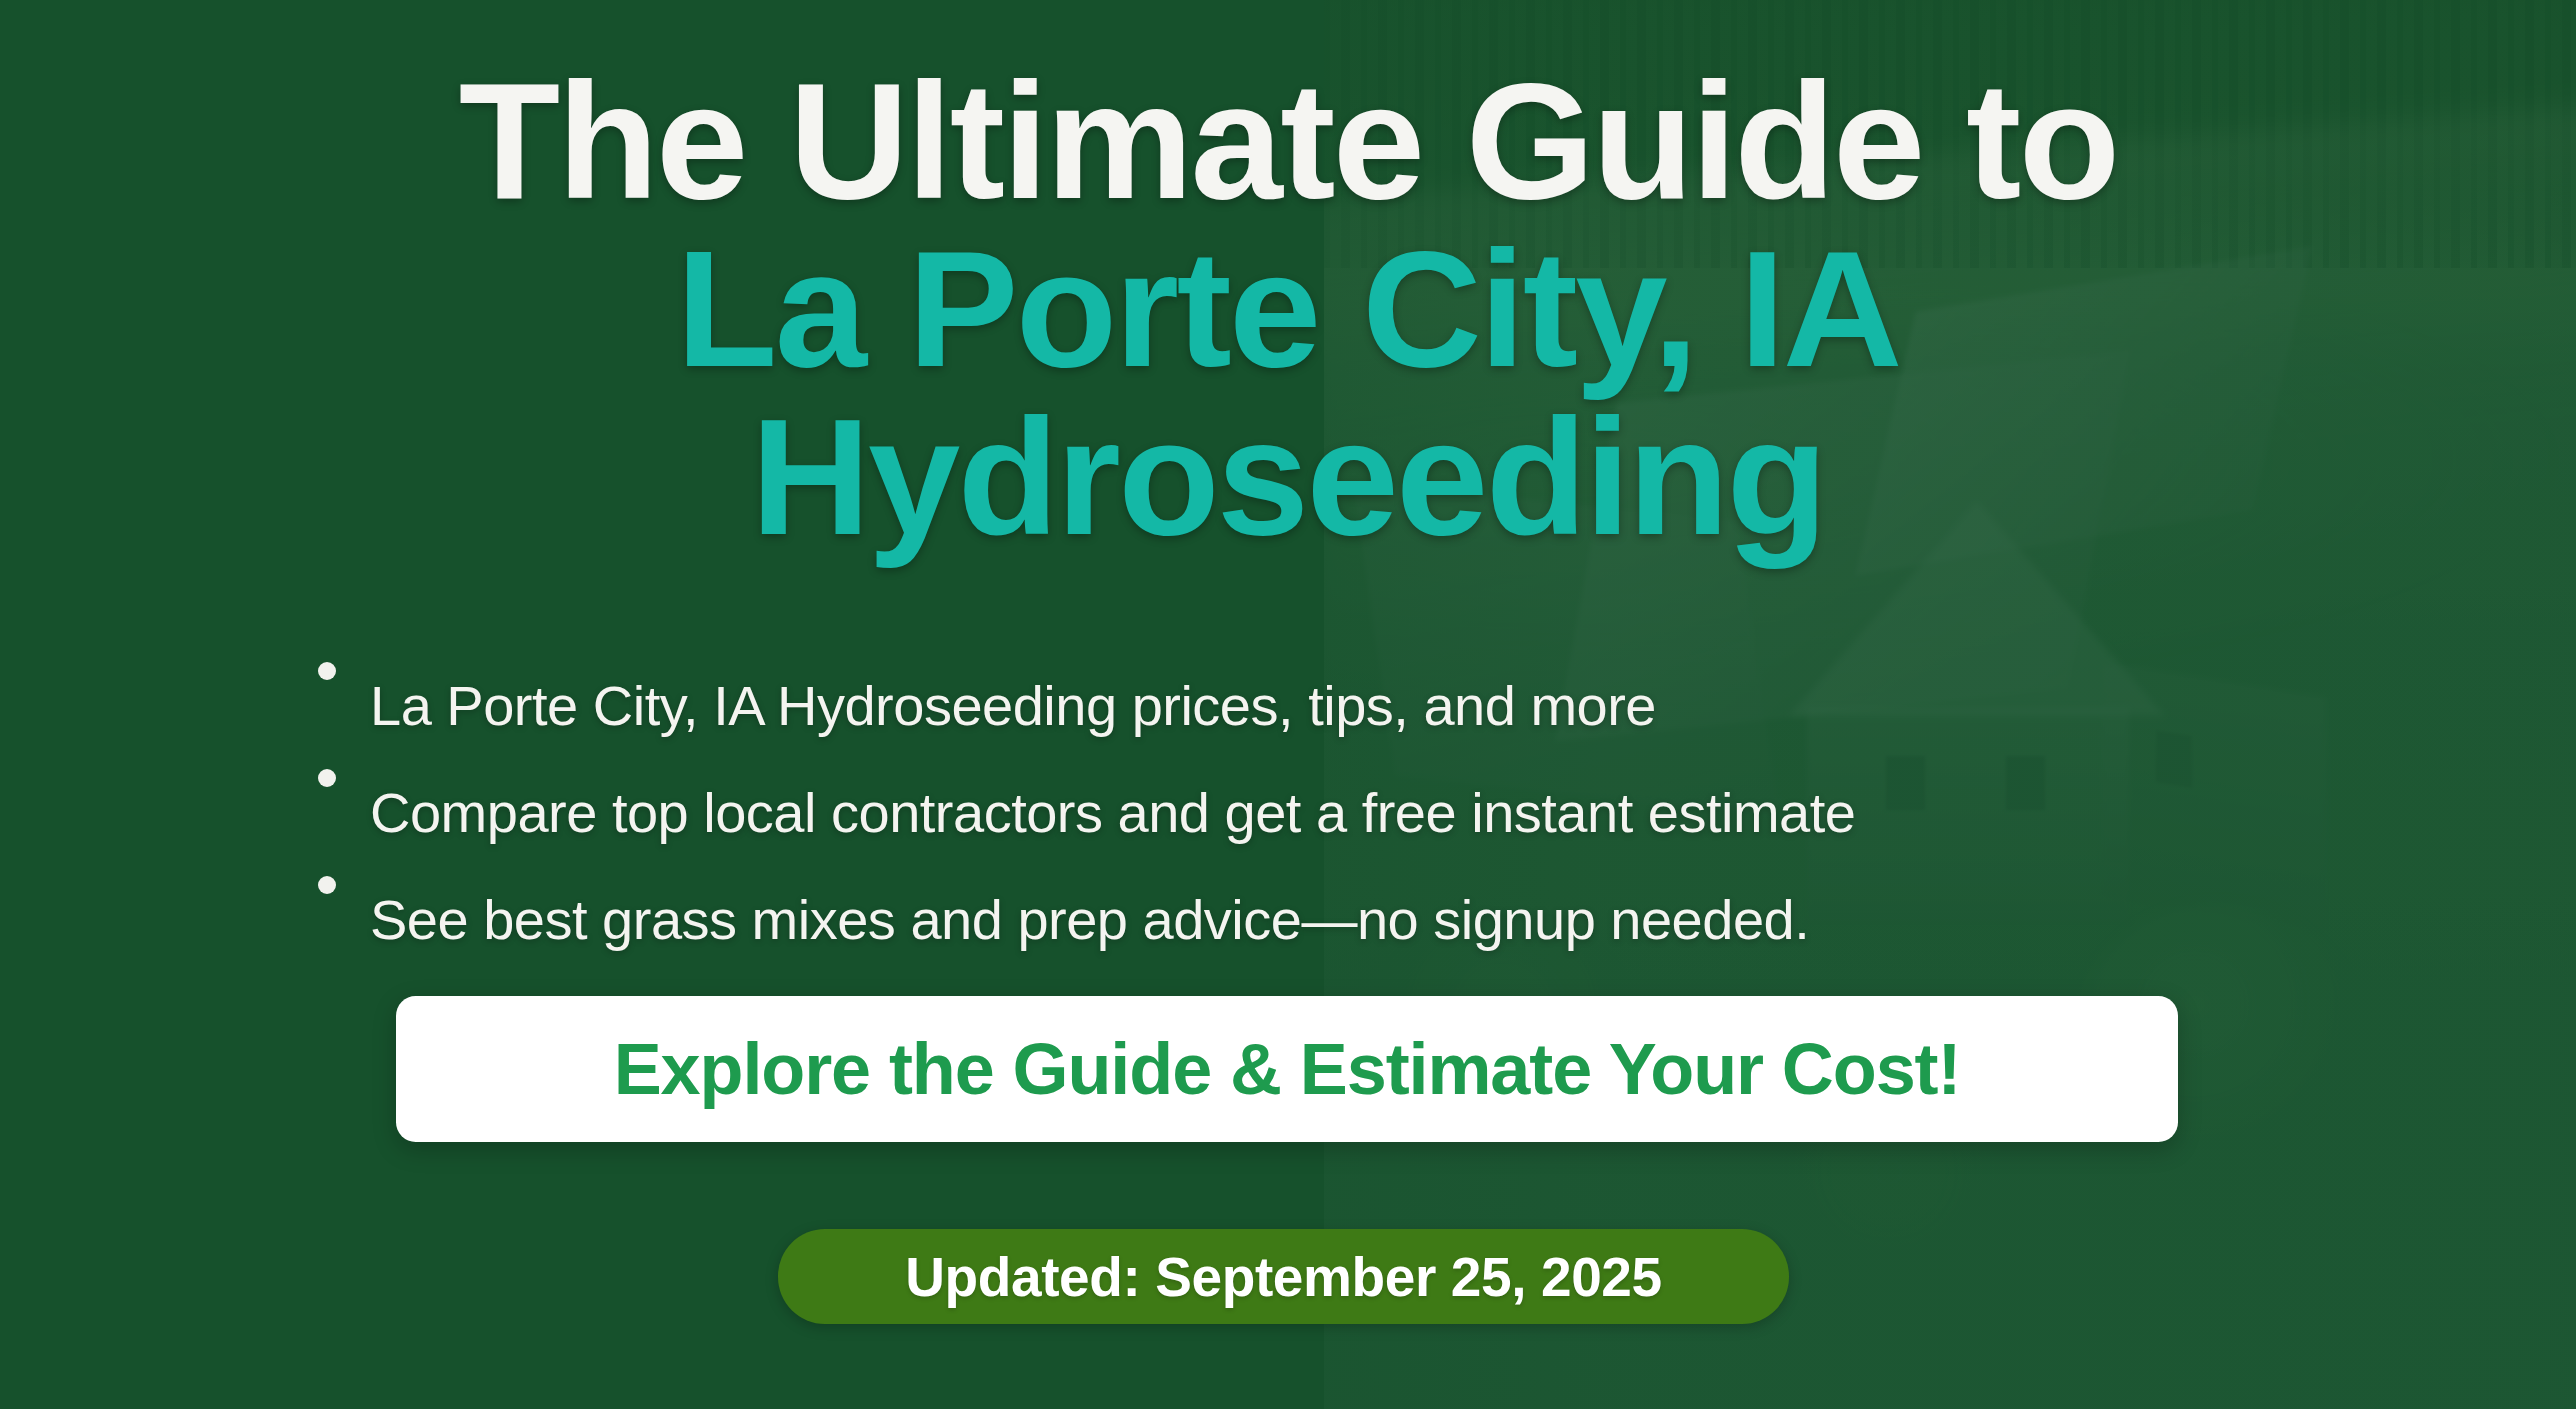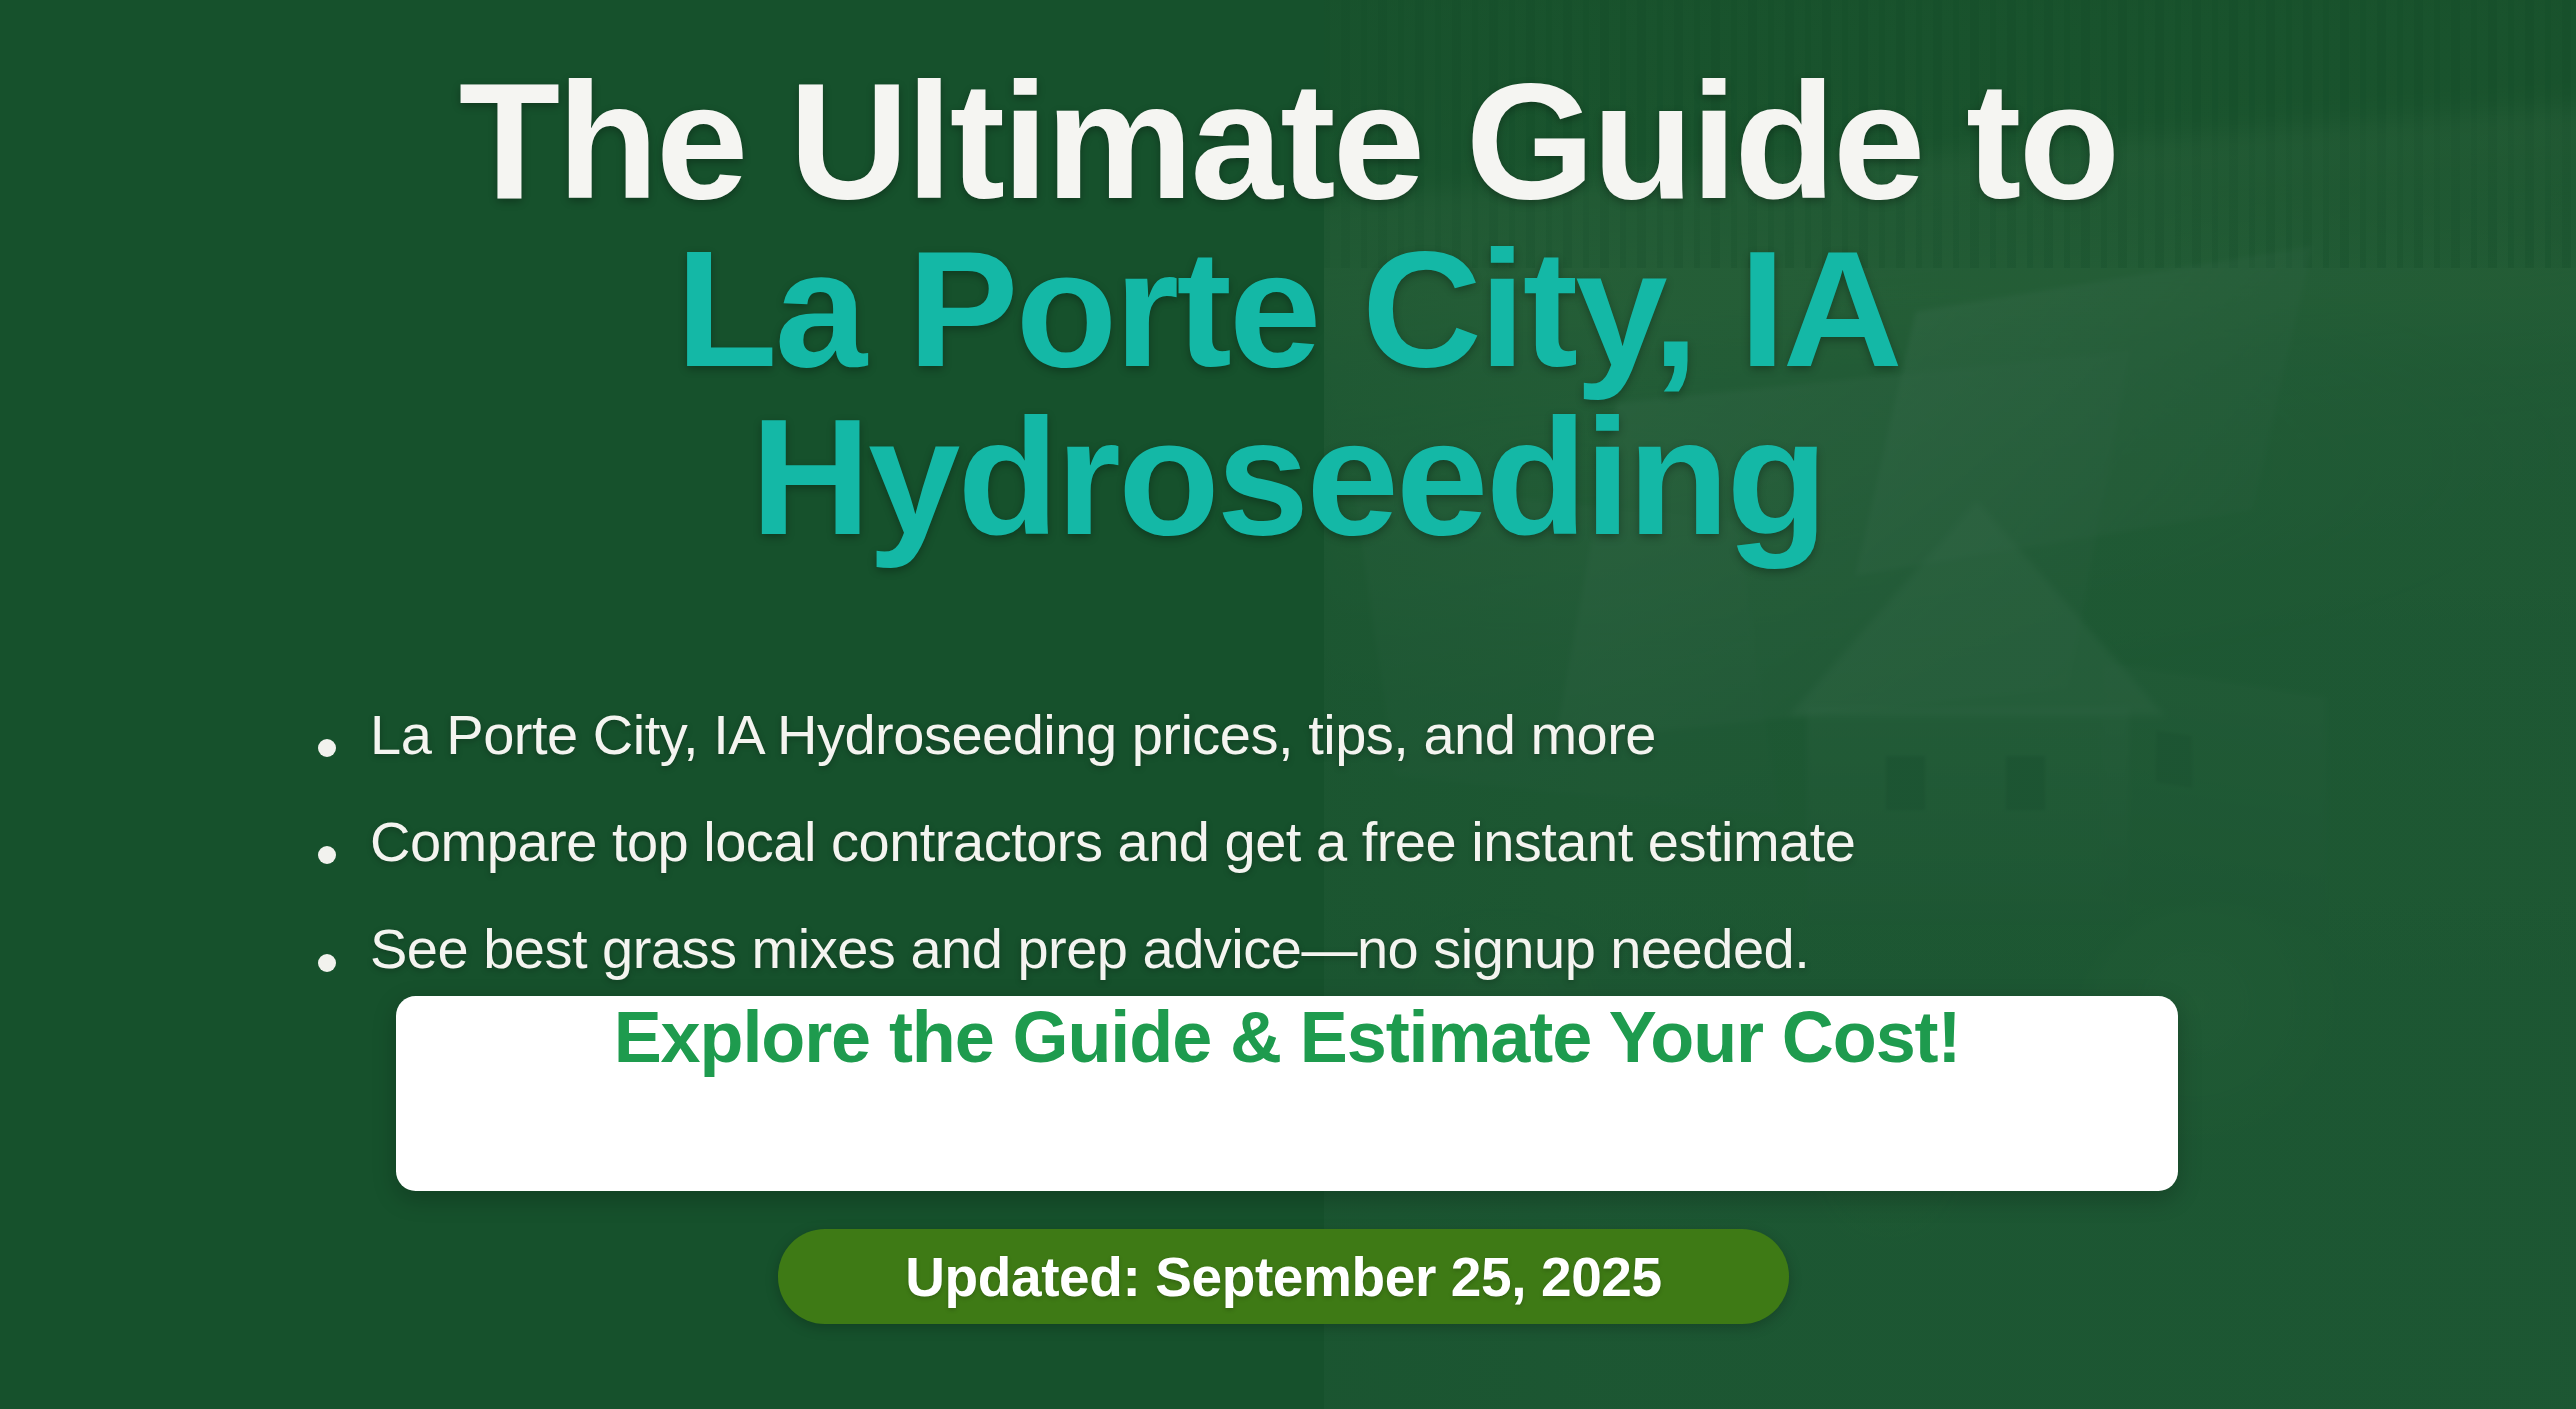--- a/index.html
+++ b/index.html
@@ -206,23 +206,22 @@
     position: absolute;
     left: 318px;
     top: 673px;
     list-style: none;
     margin: 0;
     padding: 0;
   }
 
   .bullet-row {
     display: flex;
-    align-items: flex-end;
+    align-items: flex-start;
     margin-bottom: 41px;
-    margin-top: 29px;
   }
 
   .bullet-dot {
     width: 18px;
     height: 18px;
     border-radius: 50%;
     background: #F2F2EE;
     flex: 0 0 auto;
     margin-right: 34px;
     position: relative;
@@ -237,26 +236,26 @@
     letter-spacing: -0.5px;
     text-shadow: 0 1.8px 6.3px rgba(0,0,0,0.25);
     white-space: nowrap;
   }
 
   .cta-button {
     position: absolute;
     left: 396px;
     top: 996px;
     width: 1782px;
-    height: 195px;
+    height: 146px;
     background: #FFFFFF;
     border-radius: 19.7px;
     border: none;
     display: flex;
-    align-items: flex-start;
+    align-items: center;
     justify-content: center;
     box-shadow: 0 7.2px 23px rgba(0,0,0,0.22);
     cursor: pointer;
     padding: 0;
   }
 
   .cta-label {
     font-size: 72px;
     font-weight: 700;
     color: #1E9B4E;

